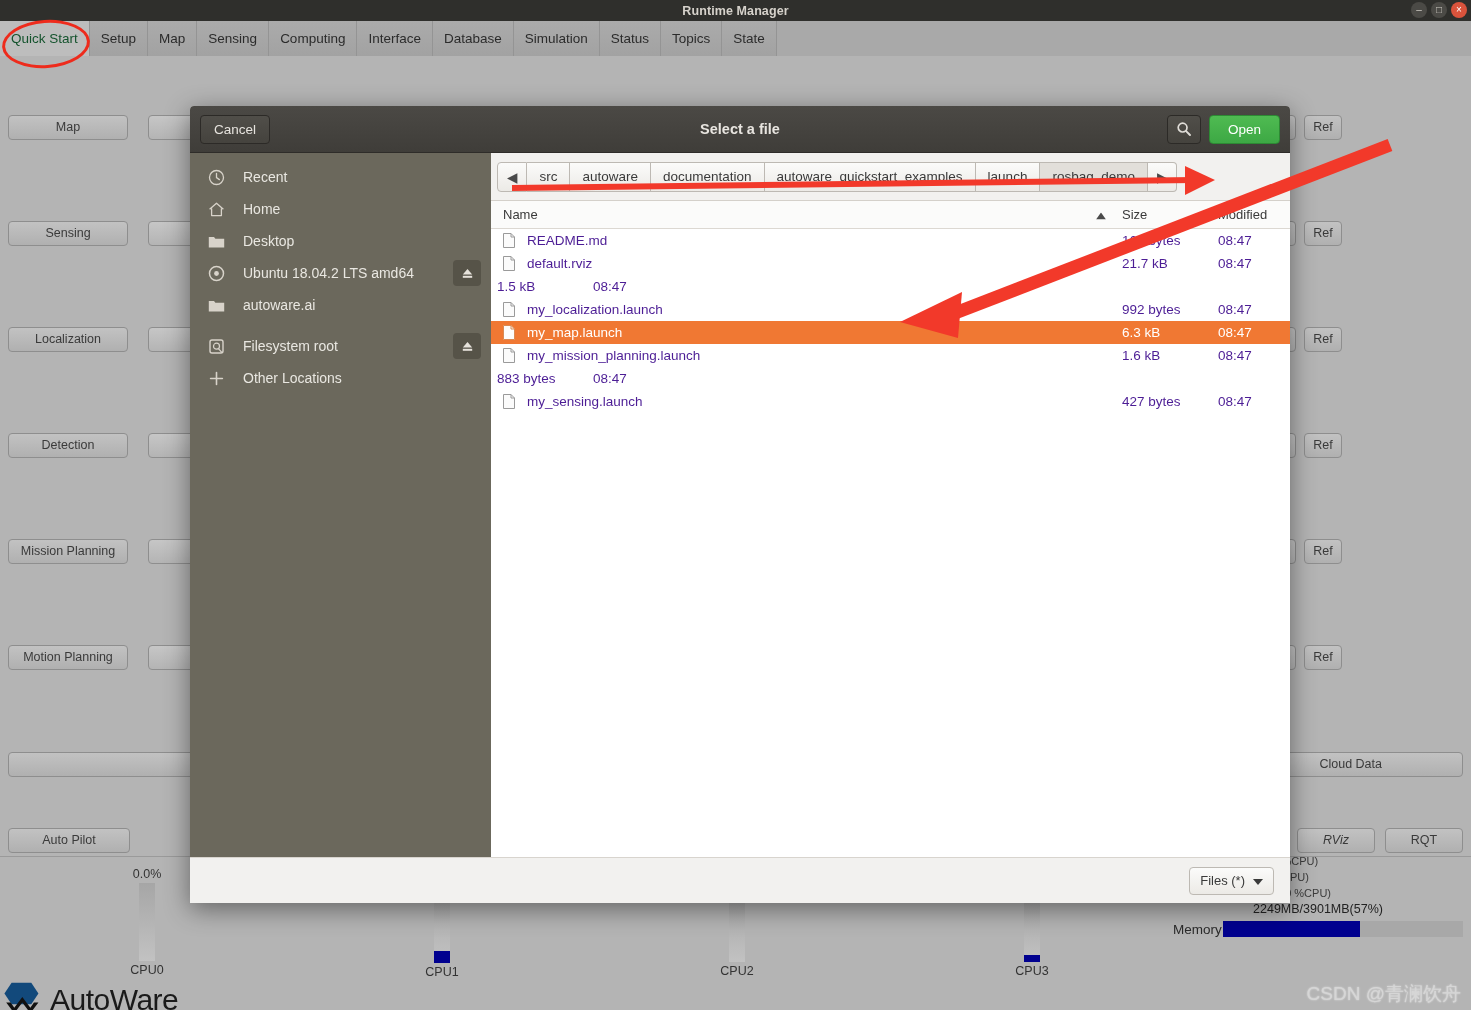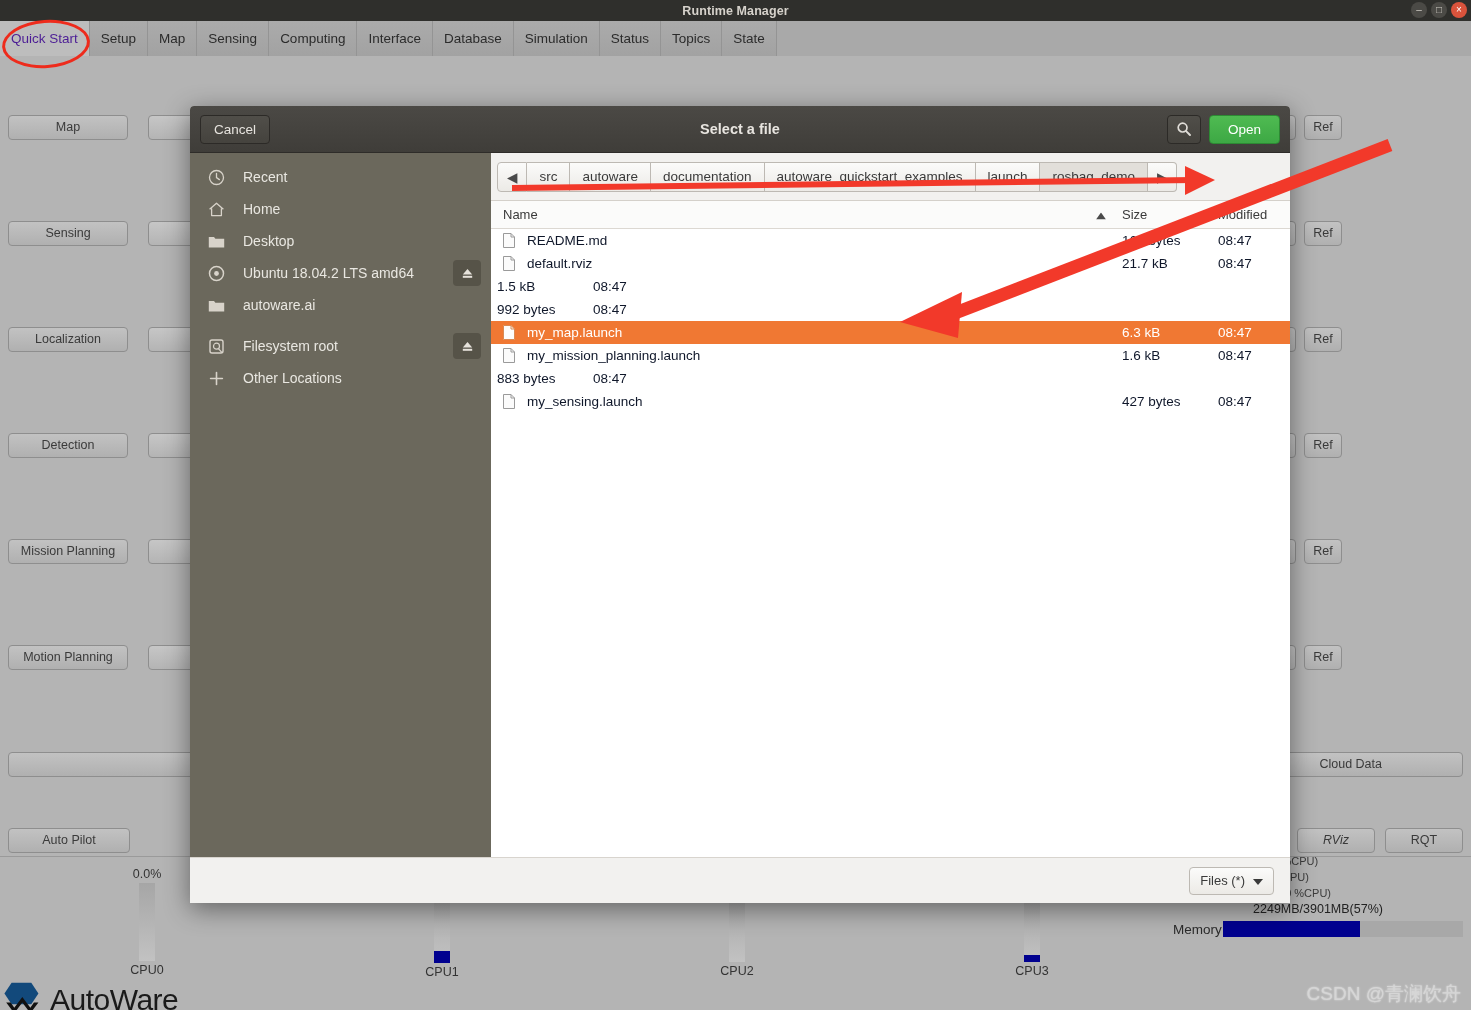--- a/index.html
+++ b/index.html
@@ -64,21 +64,21 @@
     display: flex;
     align-items: center;
     padding: 0 11px;
     color: #2b2b2b;
     border-right: 1px solid #949494;
     background: linear-gradient(#ababab, #a2a2a2);
     white-space: nowrap;
   }
   .tab.active {
     background: #bdbdbd;
-    color: #4c1d95;
+    color: #14532d;
   }
 
   
   .rm-body {
     position: absolute;
     left: 0; top: 56px;
     width: 1471px; height: 800px;
     background: #b4b4b4;
   }
   .rm-row {
@@ -388,21 +388,21 @@
   }
   .col-size { width: 96px; text-align: left; padding-left: 6px;}
   .col-mod  { width: 72px; text-align: left; }
 
   .filelist { flex: 1; overflow: hidden; background: #fff; }
   .frow {
     height: 23px;
     display: flex;
     align-items: center;
     font-size: 13.5px;
-    color: #0f172a;
+    color: #4c1d95;
     box-sizing: border-box;
   }
   .frow.sel { background: #f07833; color: #ffffff; }
   .frow .fname { flex: 1; display: flex; align-items: center; padding-left: 12px; }
   .frow .fname .lbl { margin-left: 12px; }
   .frow .fsize { width: 96px; padding-left: 6px; }
   .frow .fmod  { width: 72px; }
 
   .dlg-footer {
     height: 46px;
@@ -728,20 +728,27 @@
             <span class="fsize">21.7 kB</span>
             <span class="fmod">08:47</span>
           </div>
 
           <div class="frow">
             <span class="fsize">1.5 kB</span>
             <span class="fmod">08:47</span>
           </div>
 
           <div class="frow">
+            <span class="fname">
+              <svg width="12" height="15" viewBox="0 0 12 15">
+                  <path d="M0.5 0.5 H8 L11.5 4 V14.5 H0.5 Z" fill="#fbfbfb" stroke="#9a9a9a"></path>
+                  <path d="M8 0.5 V4 H11.5" fill="none" stroke="#9a9a9a"></path>
+                </svg>
+              <span class="lbl">my_localization.launch</span>
+            </span>
             <span class="fsize">992 bytes</span>
             <span class="fmod">08:47</span>
           </div>
 
           <div class="frow sel">
             <span class="fname">
               <svg width="12" height="15" viewBox="0 0 12 15">
                   <path d="M0.5 0.5 H8 L11.5 4 V14.5 H0.5 Z" fill="#fdfdfd" stroke="#c4seven" stroke-opacity="0"></path>
                   <path d="M0.5 0.5 H8 L11.5 4 V14.5 H0.5 Z" fill="#fdfdfd" stroke="#d98a55"></path>
                   <path d="M8 0.5 V4 H11.5" fill="none" stroke="#d98a55"></path>

